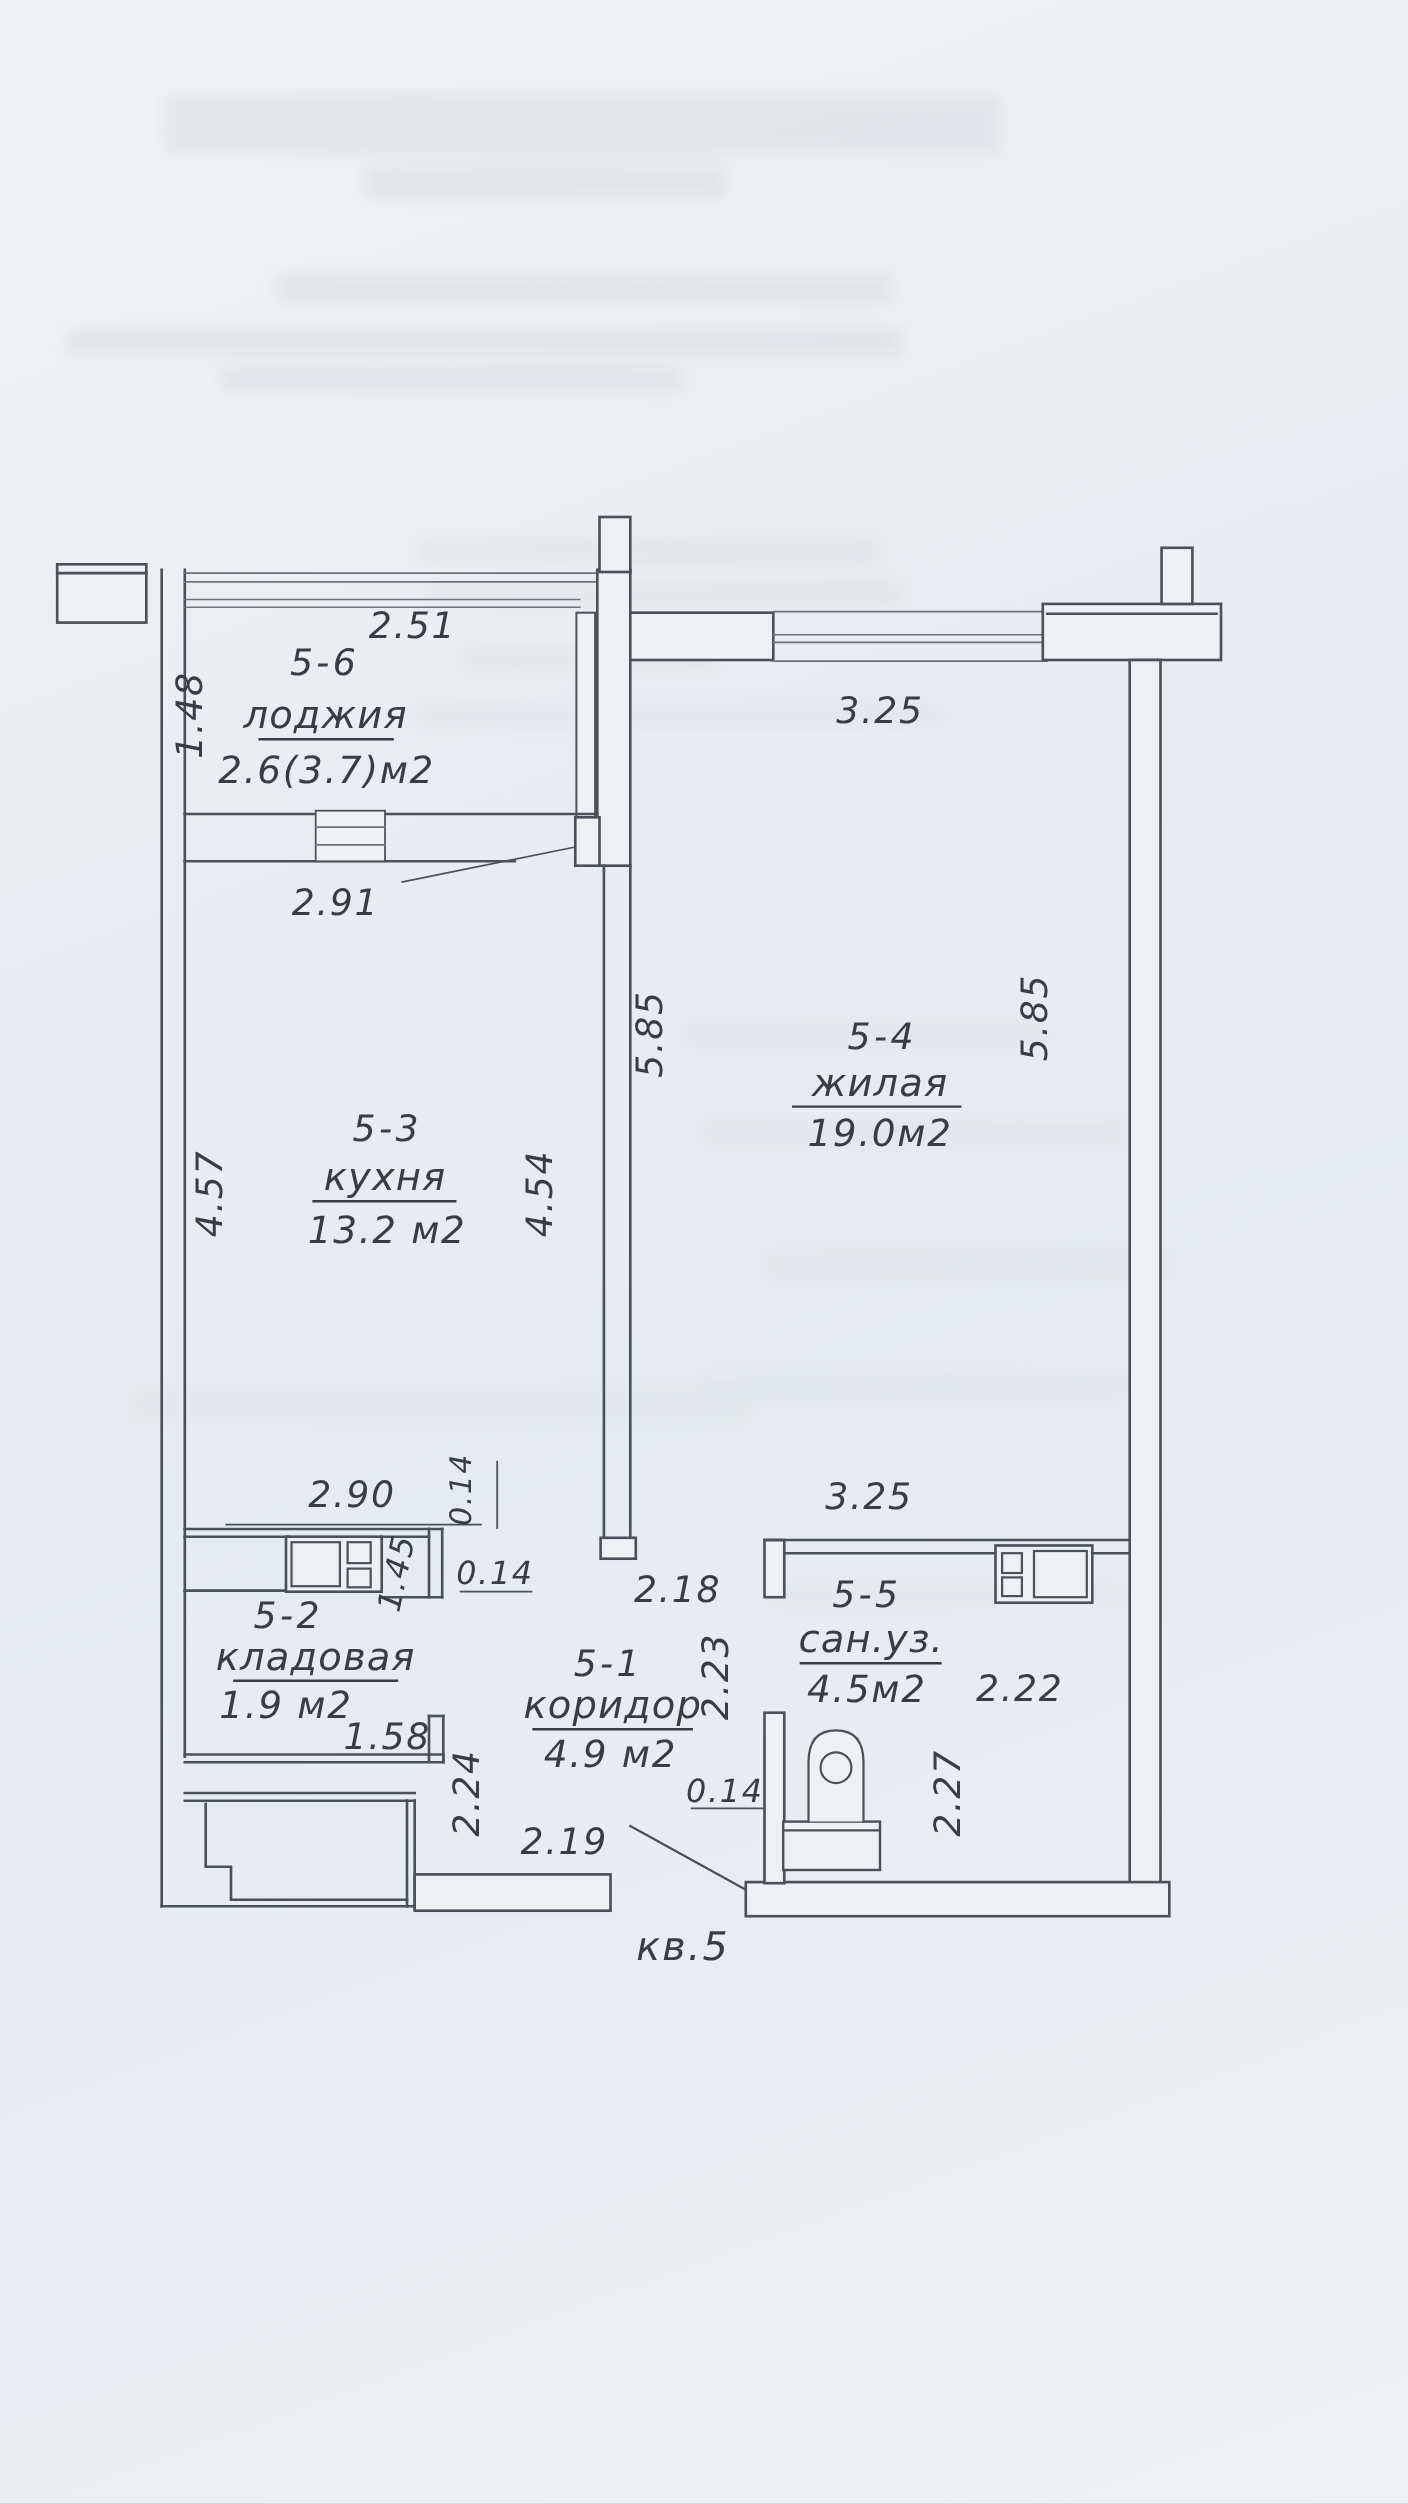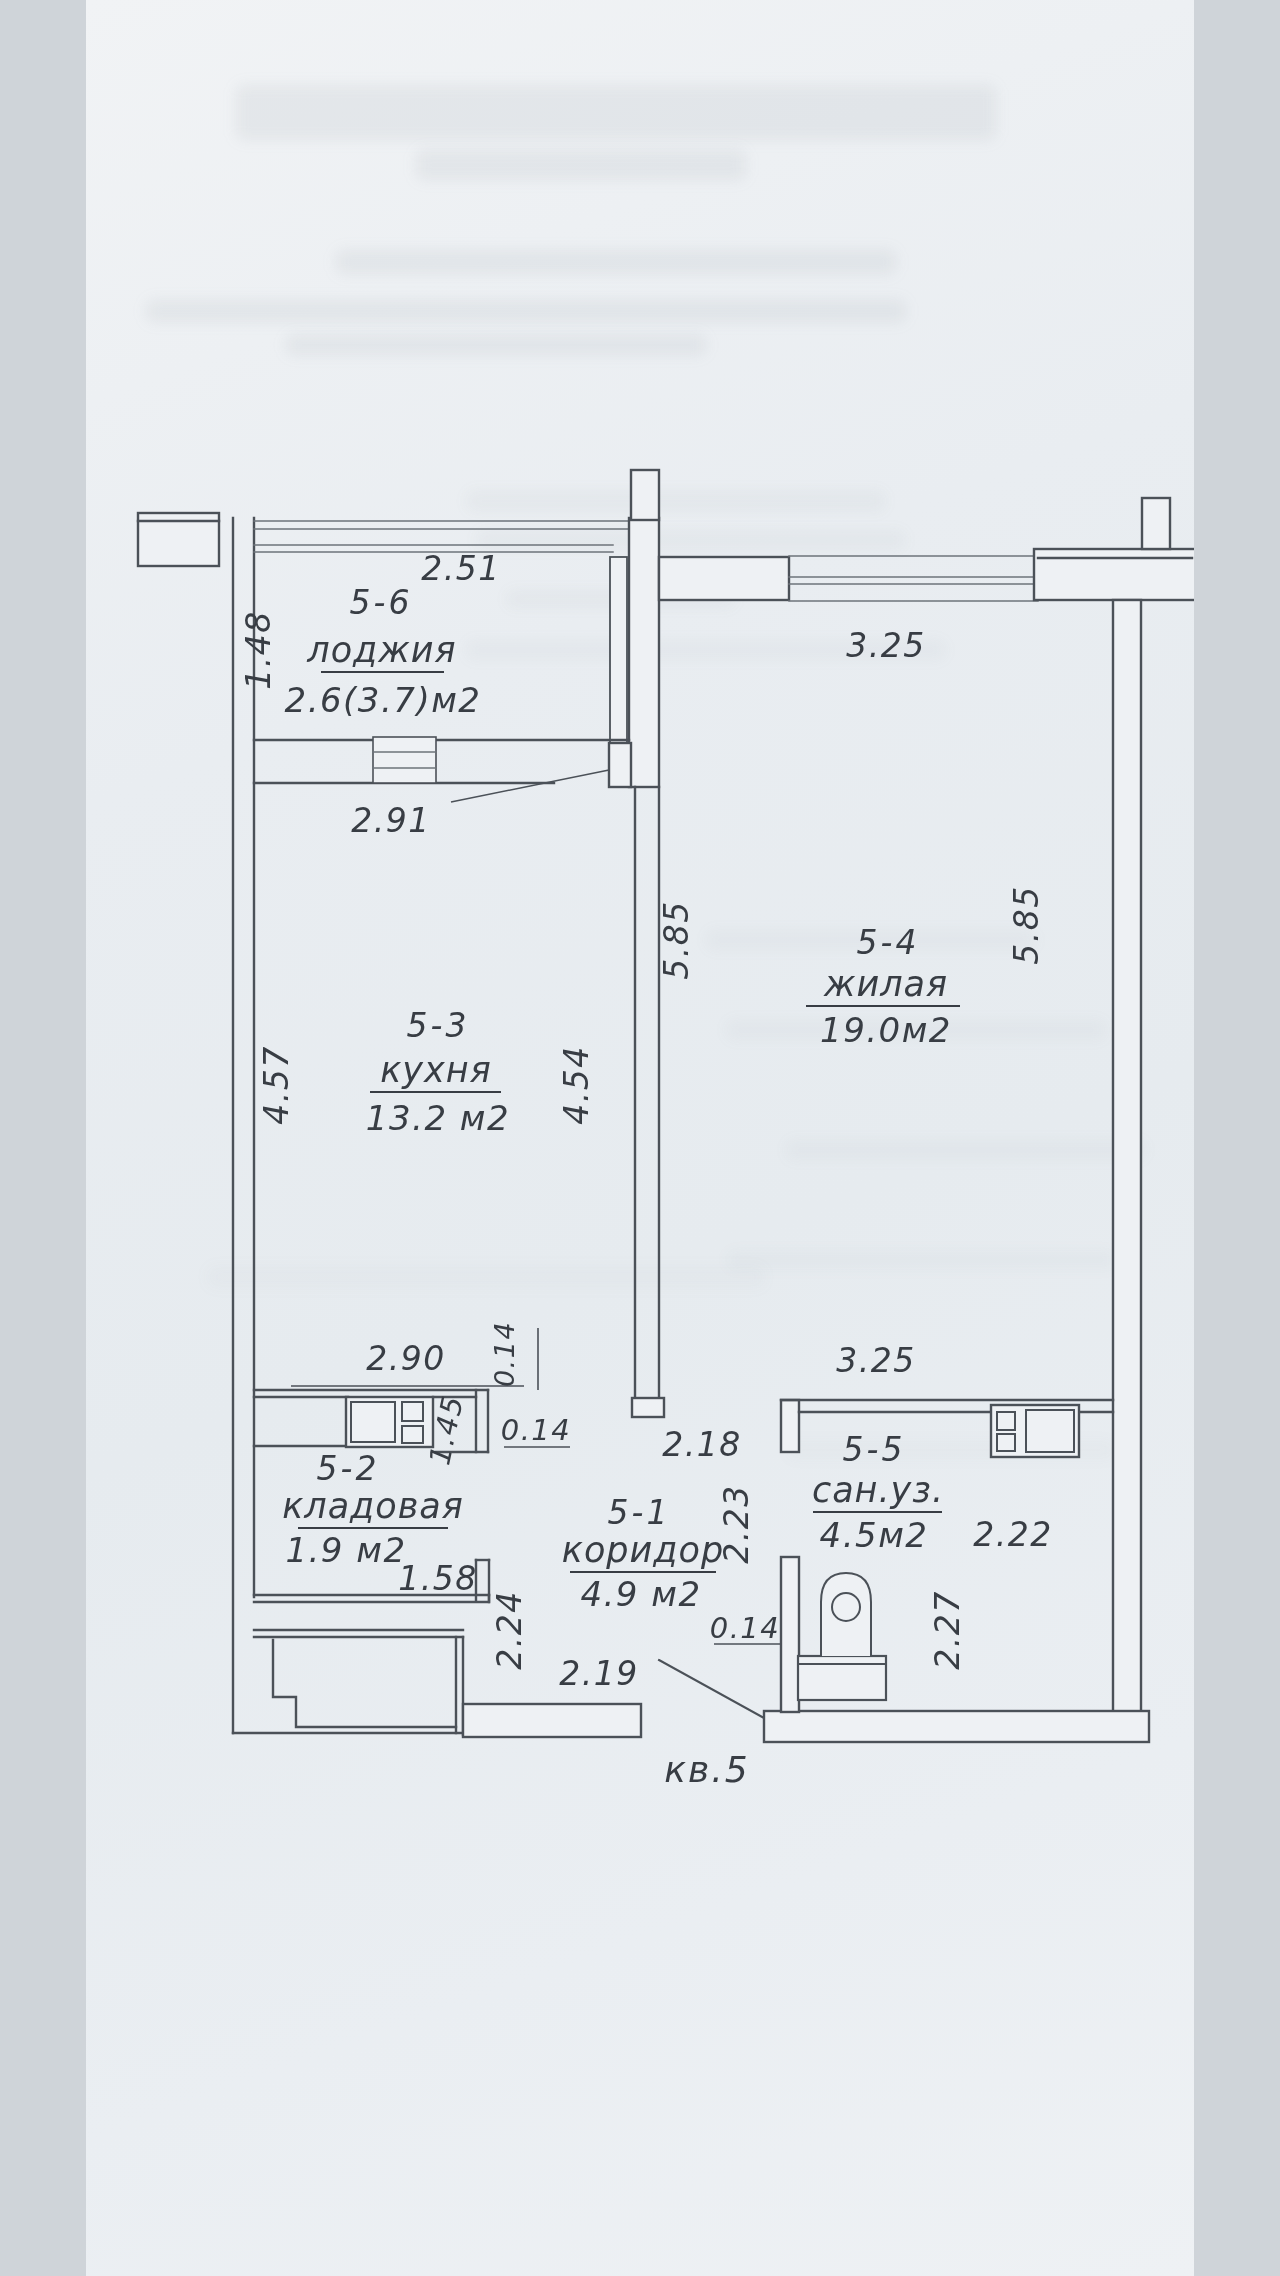--- a/index.html
+++ b/index.html
@@ -1,18 +1,18 @@
 <!DOCTYPE html>
 <html><head>
 <meta charset="utf-8">
 <style>
   html,body{margin:0;padding:0;background:#cfd4d9;}
   .page{
     position:relative;
-    width:1108px;height:2276px;
+    width:1280px;height:2276px;
     margin:0 auto;
     background:linear-gradient(160deg,#f1f3f5 0%,#e9edf1 30%,#e6ebef 55%,#eaeef2 80%,#eef1f4 100%);
     overflow:hidden;
     font-family:"DejaVu Sans",sans-serif;
   }
   
   .smudge{position:absolute;filter:blur(7px);background:rgba(125,138,150,0.10);border-radius:8px;}
   .s1{left:150px;top:85px;width:760px;height:55px;}
   .s2{left:330px;top:150px;width:330px;height:30px;}
   .s3{left:250px;top:250px;width:560px;height:24px;}

